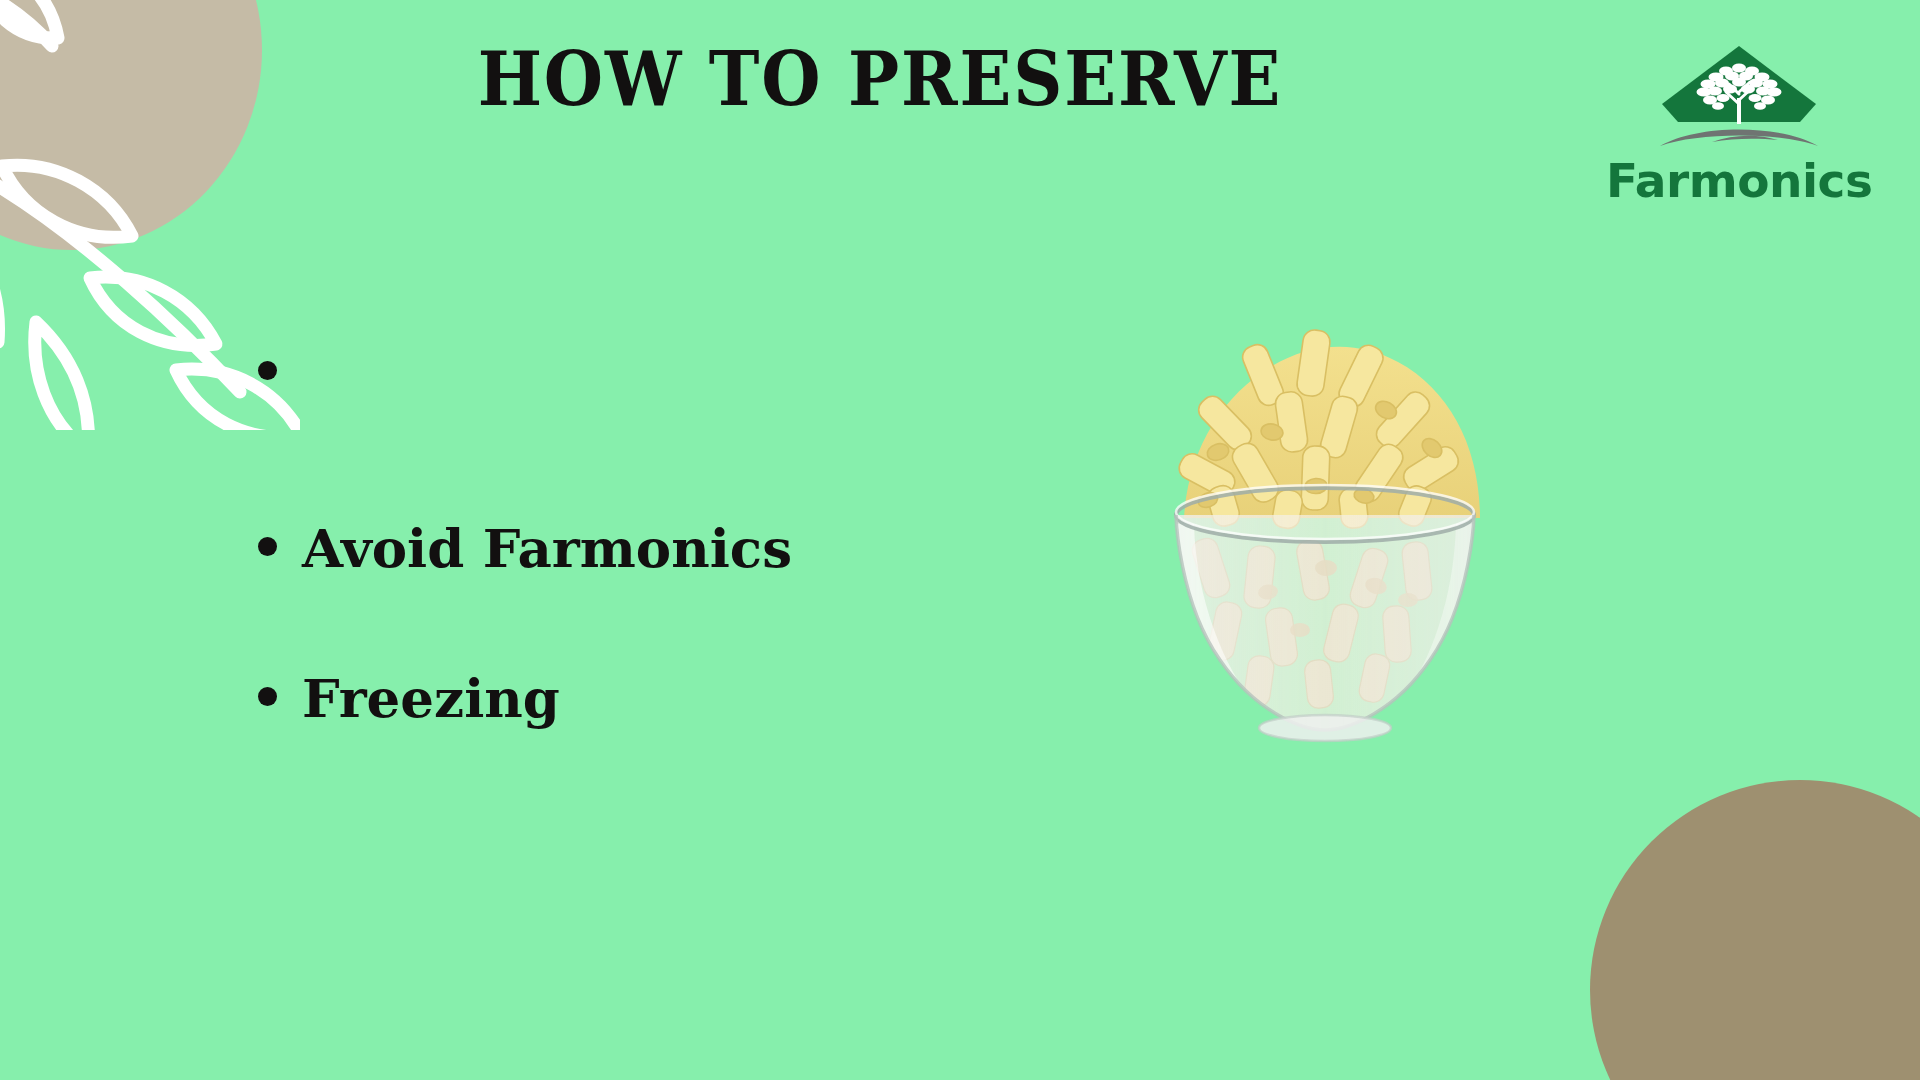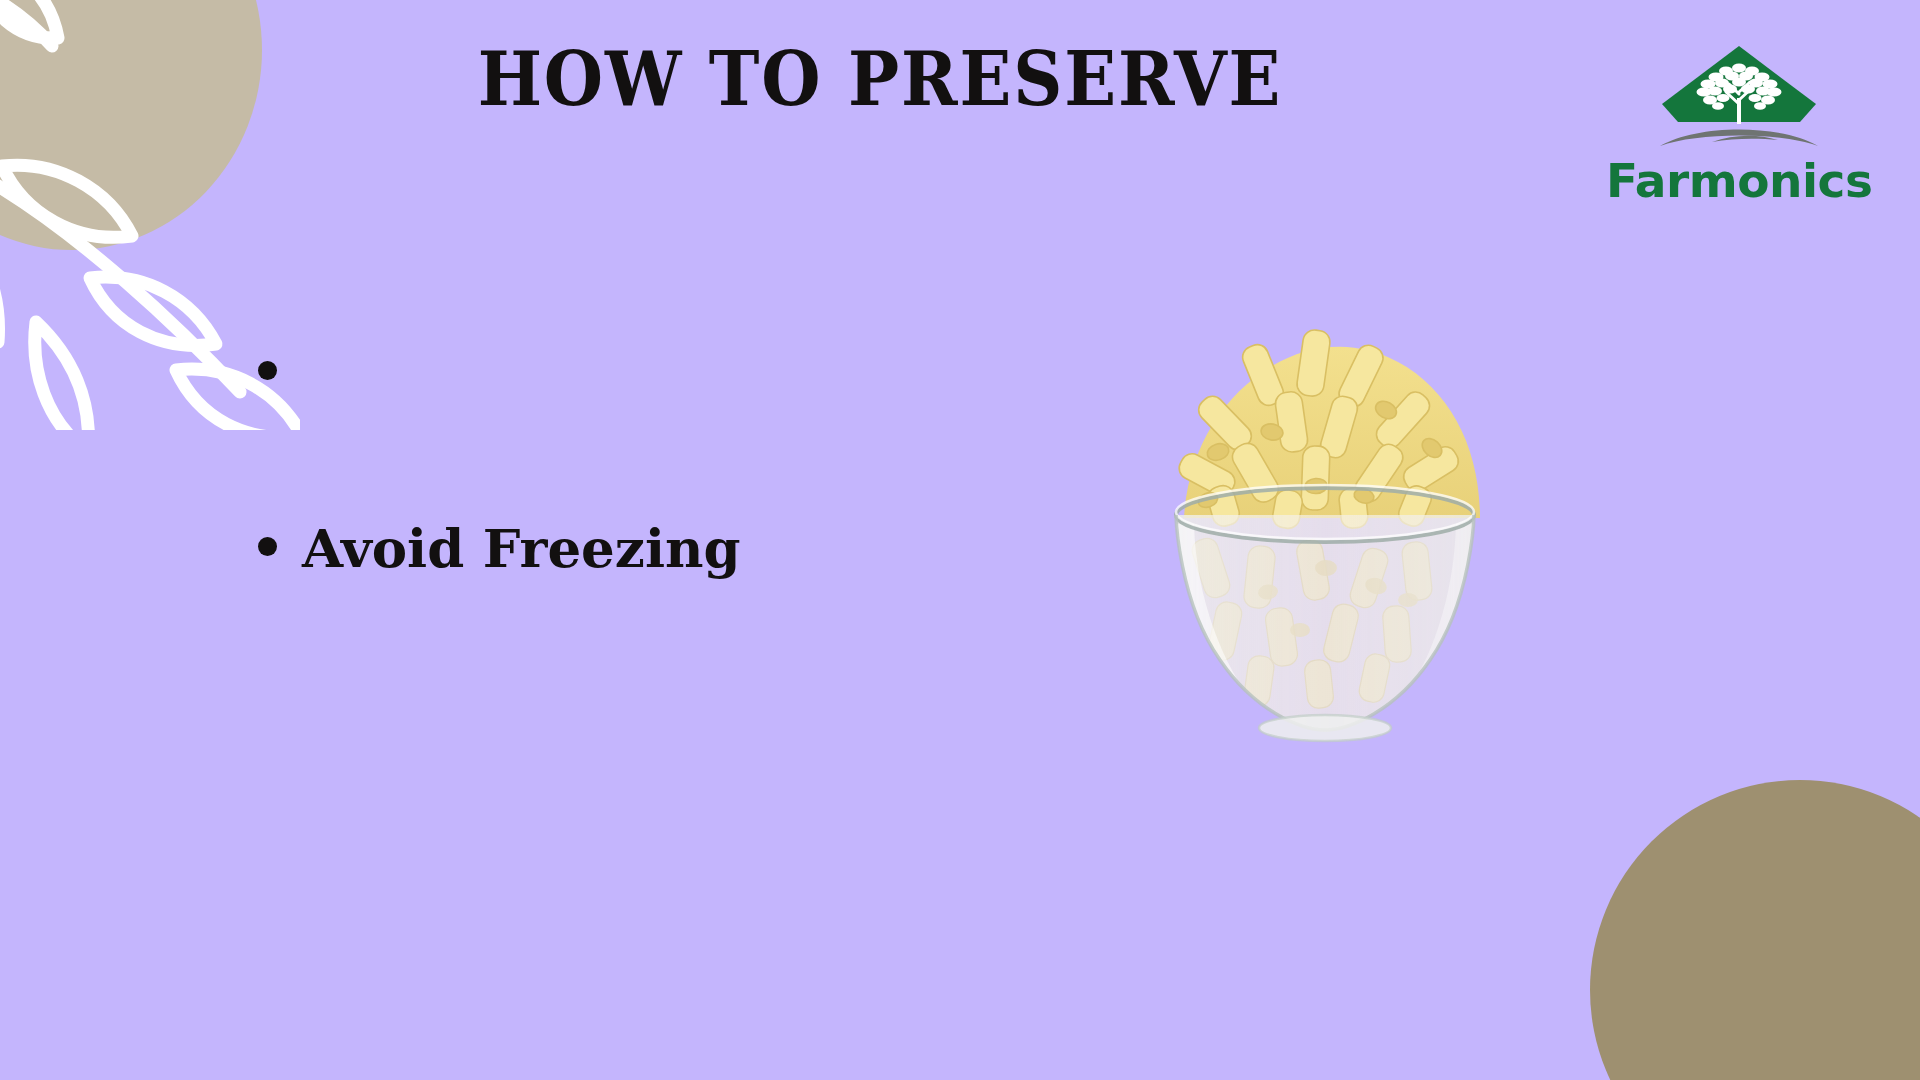--- a/index.html
+++ b/index.html
@@ -9,21 +9,21 @@
   body {
     width: 1920px;
     height: 1080px;
     overflow: hidden;
     font-family: "Liberation Serif", serif;
   }
   #slide {
     position: relative;
     width: 1920px;
     height: 1080px;
-    background: #c4b5fd;
+    background: #86efac;
     overflow: hidden;
   }
 
   
   .corner-circle-tl {
     position: absolute;
     left: -118px;
     top: -150px;
     width: 380px;
     height: 400px;
@@ -205,21 +205,25 @@
     </svg>
     <span class="logo-wordmark">Farmonics</span>
   </div>
 
   <ul class="bullet-list">
     <li class="bullet-item">
       <span class="bullet-dot"></span>
     </li>
     <li class="bullet-item">
       <span class="bullet-dot"></span>
-      <span class="bullet-text">Avoid Freezing</span>
+      <span class="bullet-text">Avoid Farmonics</span>
+    </li>
+    <li class="bullet-item">
+      <span class="bullet-dot"></span>
+      <span class="bullet-text">Freezing</span>
     </li>
   </ul>
 
   <svg class="pasta-photo" viewBox="0 0 350 460">
     <defs>
       <clipPath id="bowlClip">
         <path d="M26 215 C 26 215, 28 300, 70 360 C 104 410, 150 430, 175 430 C 200 430, 246 410, 280 360 C 322 300, 324 215, 324 215 Z"></path>
       </clipPath>
       <linearGradient id="glassGrad" x1="0" y1="0" x2="1" y2="0">
         <stop offset="0%" stop-color="#e3e6e4" stop-opacity="0.95"></stop>

